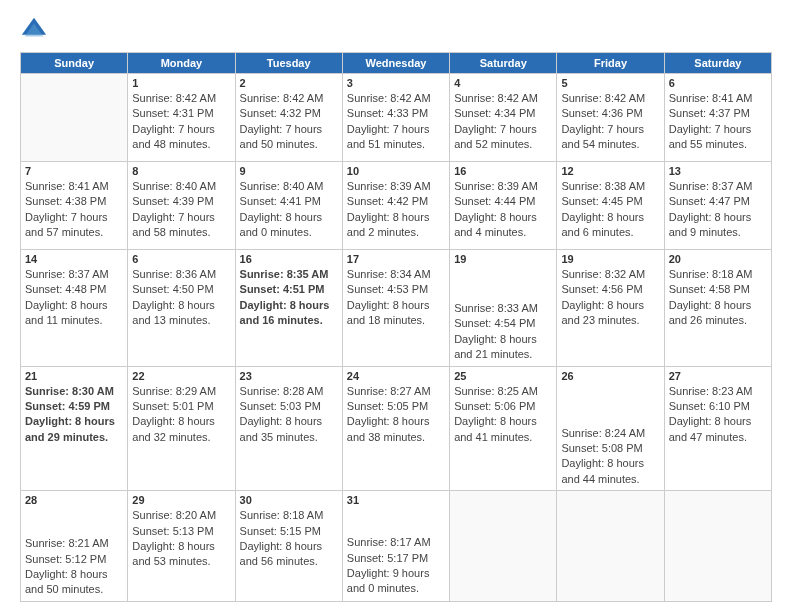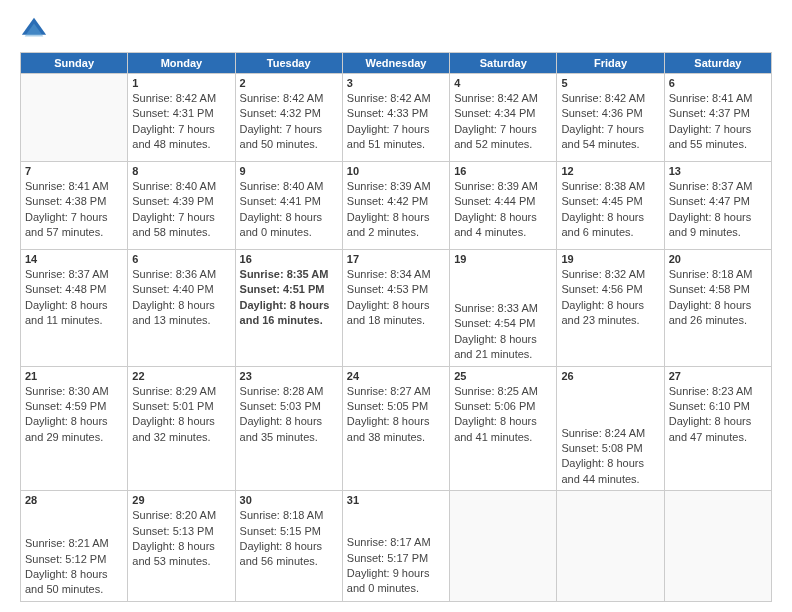--- a/index.html
+++ b/index.html
@@ -222,21 +222,21 @@
           <td>
             <span class="day-number">14</span>
             <div class="day-info" style="white-space: pre-line;">Sunrise: 8:37 AM
 Sunset: 4:48 PM
 Daylight: 8 hours
 and 11 minutes.</div>
           </td>
           <td>
             <span class="day-number">6</span>
             <div class="day-info" style="white-space: pre-line;">Sunrise: 8:36 AM
-Sunset: 4:40 PM
+Sunset: 4:50 PM
 Daylight: 8 hours
 and 13 minutes.</div>
           </td>
           <td>
             <span class="day-number">16</span>
             <div class="day-info" style="white-space: pre-line; font-weight: bold;">Sunrise: 8:35 AM
 Sunset: 4:51 PM
 Daylight: 8 hours
 and 16 minutes.</div>
           </td>
@@ -265,21 +265,21 @@
             <span class="day-number">20</span>
             <div class="day-info" style="white-space: pre-line;">Sunrise: 8:18 AM
 Sunset: 4:58 PM
 Daylight: 8 hours
 and 26 minutes.</div>
           </td>
         </tr>
         <tr>
           <td>
             <span class="day-number">21</span>
-            <div class="day-info" style="white-space: pre-line;">Sunrise: 8:30 AM
+            <div class="day-info" style="white-space: pre-line; font-weight: bold;">Sunrise: 8:30 AM
 Sunset: 4:59 PM
 Daylight: 8 hours
 and 29 minutes.</div>
           </td>
           <td>
             <span class="day-number">22</span>
             <div class="day-info" style="white-space: pre-line;">Sunrise: 8:29 AM
 Sunset: 5:01 PM
 Daylight: 8 hours
 and 32 minutes.</div>

